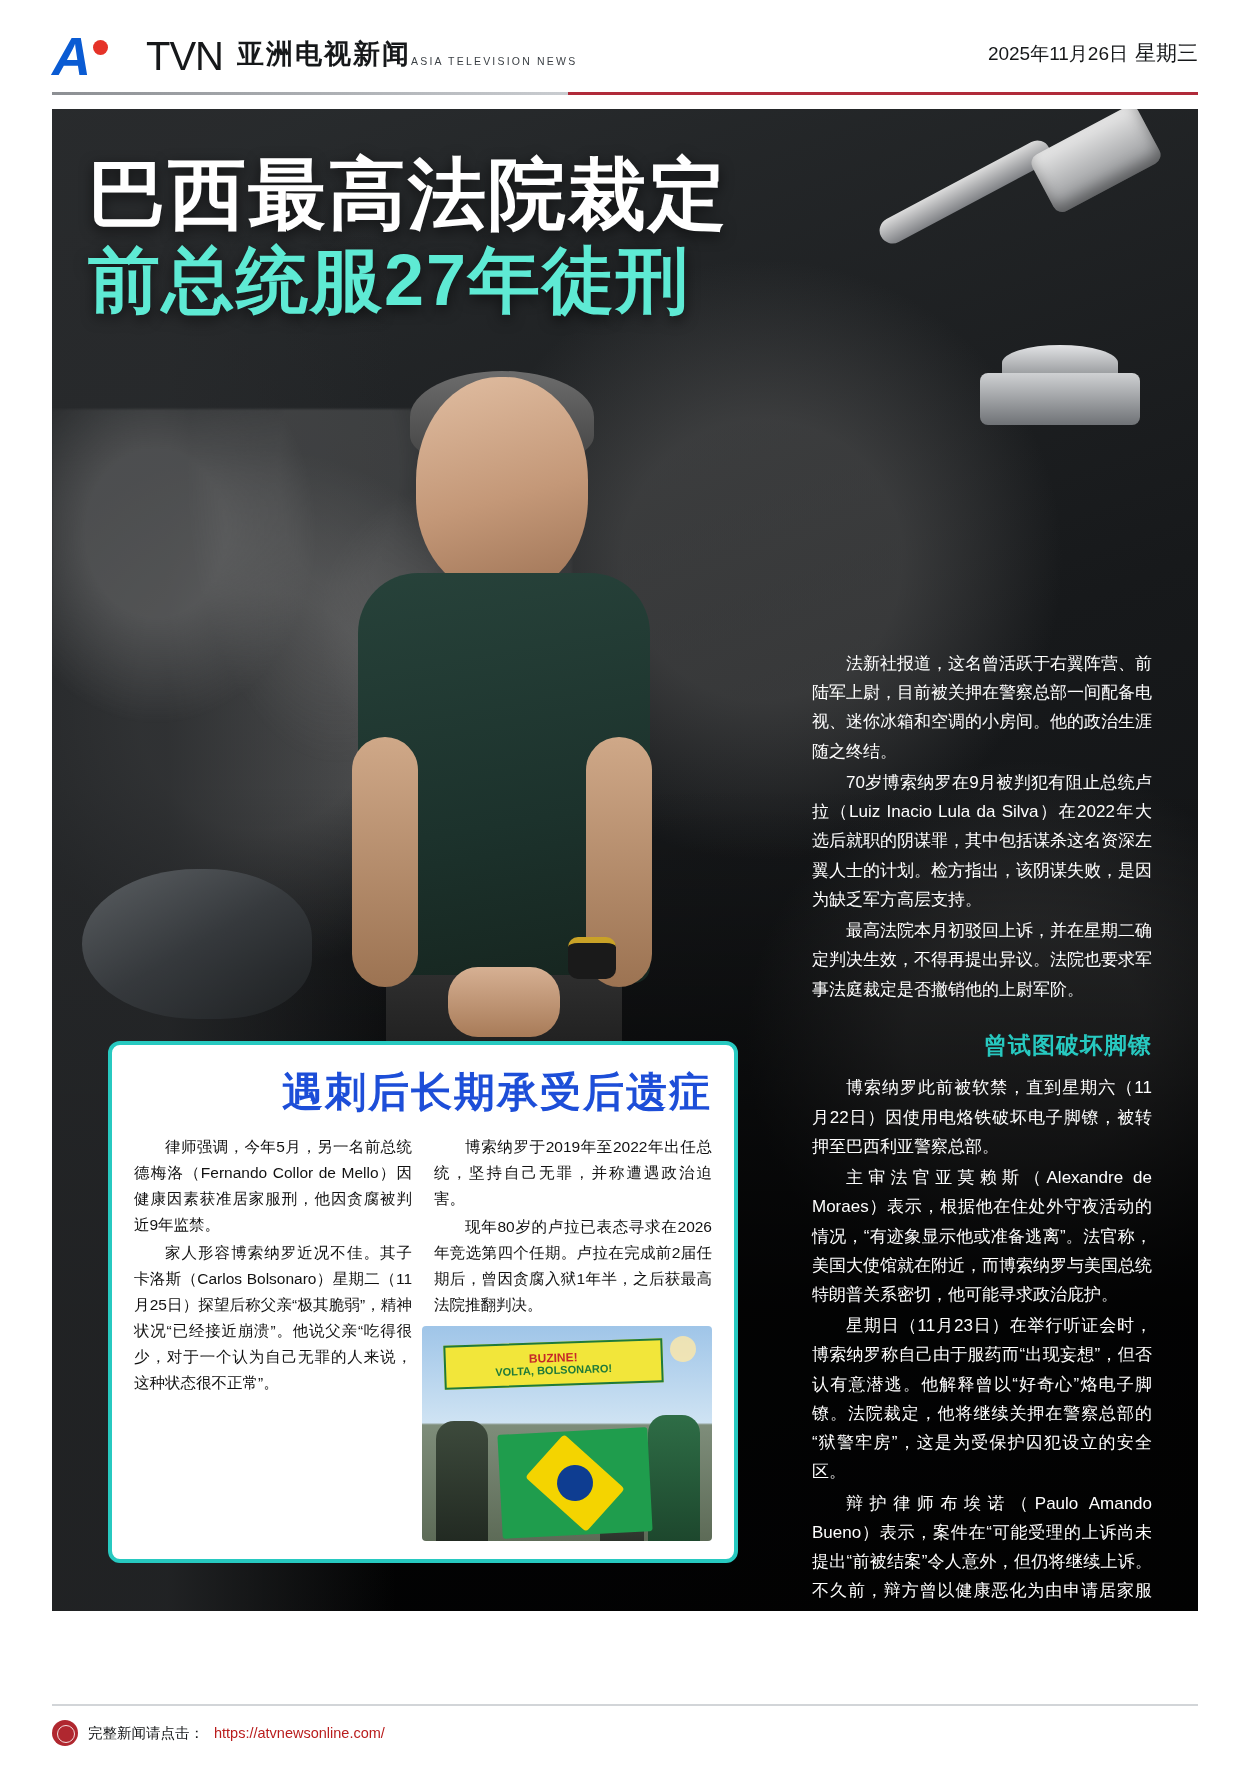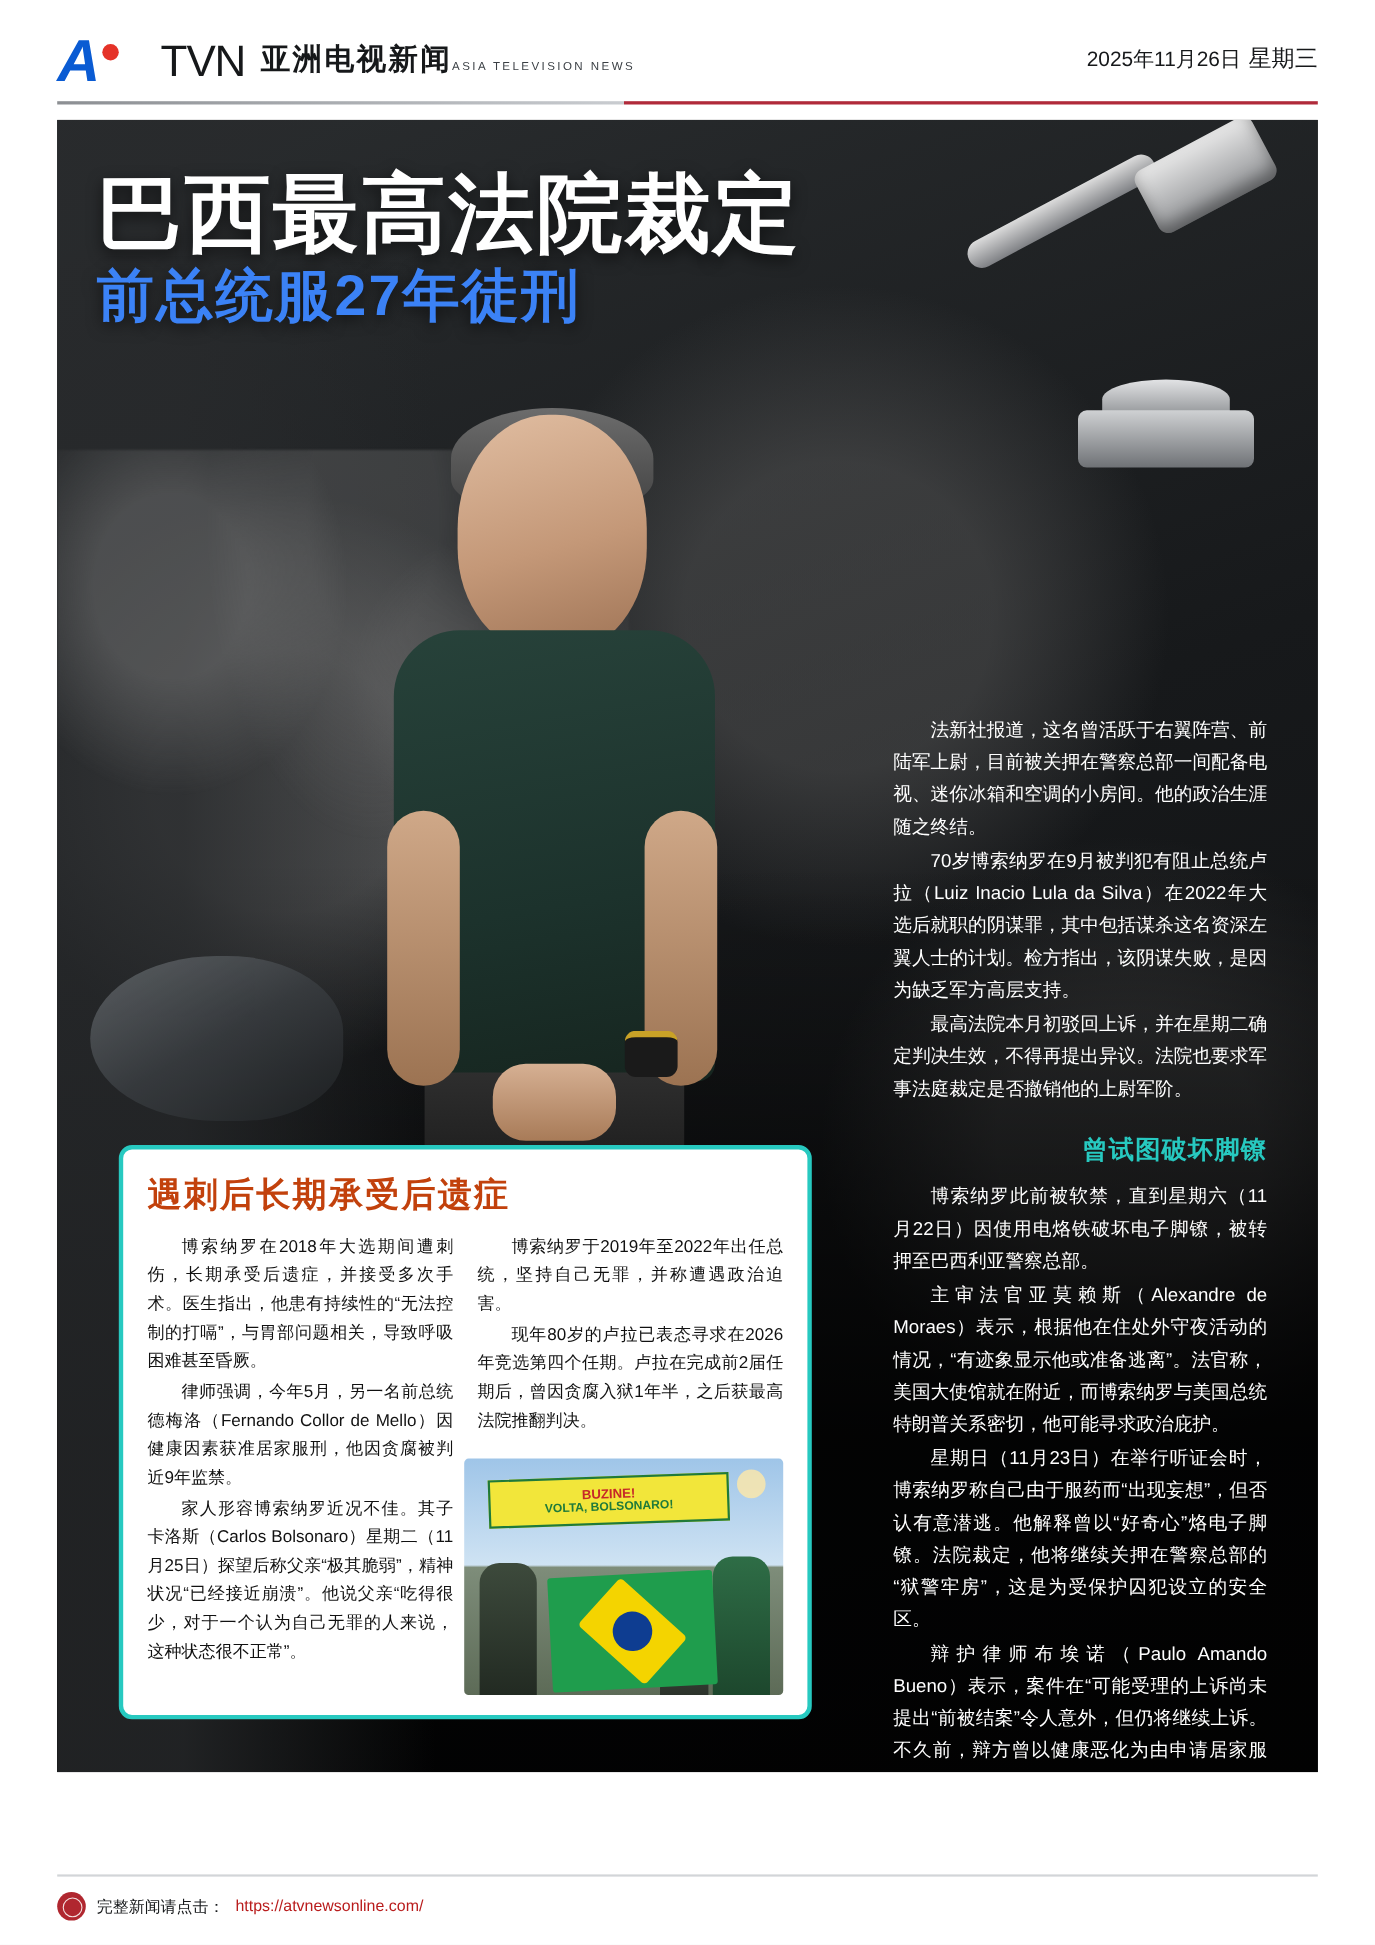--- a/index.html
+++ b/index.html
@@ -202,23 +202,23 @@
   }
   .headline .l1 {
     font-size: 78px;
     font-weight: 900;
     color: #ffffff;
     letter-spacing: 2px;
     line-height: 1.06;
     text-shadow: 0 4px 14px rgba(0,0,0,.6);
   }
   .headline .l2 {
-    font-size: 52px;
+    font-size: 72px;
     font-weight: 900;
-    color: #3b82f6;
+    color: #5eead4;
     letter-spacing: 2px;
     line-height: 1.06;
     margin-top: 6px;
     text-shadow: 0 4px 14px rgba(0,0,0,.6);
   }
 
   
   .hero {
     position: absolute;
     left: 300px;
@@ -327,24 +327,24 @@
     width: 630px;
     height: 522px;
     background: #ffffff;
     border: 4px solid #27c9c0;
     border-radius: 12px;
     box-sizing: border-box;
     padding: 16px 22px 18px 22px;
   }
   .card h2 {
     margin: 4px 0 14px 0;
-    text-align: left;
-    font-size: 31px;
+    text-align: right;
+    font-size: 41px;
     font-weight: 900;
-    color: #c2410c;
+    color: #1d4ed8;
     letter-spacing: 2px;
   }
   .card .cols {
     display: flex;
     gap: 22px;
     font-size: 15.5px;
     line-height: 1.68;
     text-align: justify;
   }
   .card .cols .c {
@@ -515,21 +515,20 @@
       <p>博索纳罗此前被软禁，直到星期六（11月22日）因使用电烙铁破坏电子脚镣，被转押至巴西利亚警察总部。</p>
       <p>主审法官亚莫赖斯（Alexandre de Moraes）表示，根据他在住处外守夜活动的情况，“有迹象显示他或准备逃离”。法官称，美国大使馆就在附近，而博索纳罗与美国总统特朗普关系密切，他可能寻求政治庇护。</p>
       <p>星期日（11月23日）在举行听证会时，博索纳罗称自己由于服药而“出现妄想”，但否认有意潜逃。他解释曾以“好奇心”烙电子脚镣。法院裁定，他将继续关押在警察总部的“狱警牢房”，这是为受保护囚犯设立的安全区。</p>
       <p>辩护律师布埃诺（Paulo Amando Bueno）表示，案件在“可能受理的上诉尚未提出“前被结案”令人意外，但仍将继续上诉。不久前，辩方曾以健康恶化为由申请居家服刑，但在脚镣事件曝光后遭法院驳回。辩护团队称，他的身体状况“危及生命”。</p>
     </div>
 
     <div class="card">
       <h2>遇刺后长期承受后遗症</h2>
       <div class="cols">
         <div class="c">
-          <p>博索纳罗在2018年大选期间遭刺伤，长期承受后遗症，并接受多次手术。医生指出，他患有持续性的“无法控制的打嗝”，与胃部问题相关，导致呼吸困难甚至昏厥。</p>
           <p>律师强调，今年5月，另一名前总统德梅洛（Fernando Collor de Mello）因健康因素获准居家服刑，他因贪腐被判近9年监禁。</p>
           <p>家人形容博索纳罗近况不佳。其子卡洛斯（Carlos Bolsonaro）星期二（11月25日）探望后称父亲“极其脆弱”，精神状况“已经接近崩溃”。他说父亲“吃得很少，对于一个认为自己无罪的人来说，这种状态很不正常”。</p>
         </div>
         <div class="c">
           <p>博索纳罗于2019年至2022年出任总统，坚持自己无罪，并称遭遇政治迫害。</p>
           <p>现年80岁的卢拉已表态寻求在2026年竞选第四个任期。卢拉在完成前2届任期后，曾因贪腐入狱1年半，之后获最高法院推翻判决。</p>
         </div>
       </div>
       <div class="rally">
         <div class="sun"></div>

